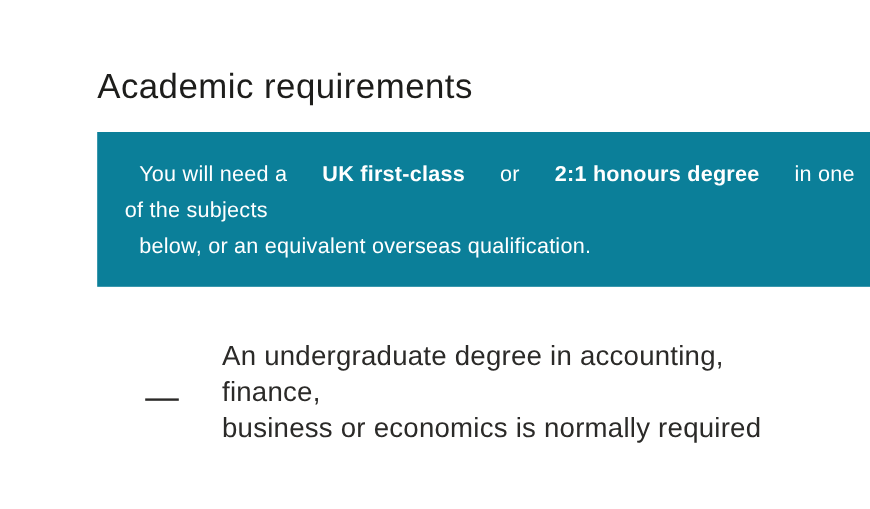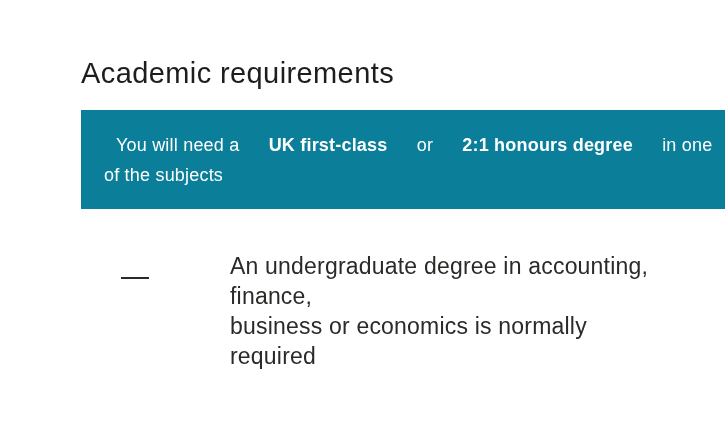--- a/index.html
+++ b/index.html
@@ -29,24 +29,23 @@
     font-size: 18px;
     line-height: 30px;
     letter-spacing: 0.2px;
   }
   .banner b { font-weight: 700; }
   .req-list {
     margin-top: 30px;
   }
   .req-item {
     display: flex;
-    align-items: flex-start;
+    align-items: center;
     margin-bottom: 16px;
     color: #2b2a28;
-    gap: 45px;
   }
   .dash {
     flex: 0 0 52px;
     padding-left: 4px;
     padding-top: 14px; 
   }
   .dash-line {
     display: block;
     width: 28px;
     height: 2px;
@@ -58,21 +57,21 @@
     letter-spacing: 0.2px;
     white-space: pre-line;
   }
 </style>
 </head>
 <body>
 
 <div class="page">
   <h1 class="page-title">Academic requirements</h1>
 
-  <div class="banner" style="background: rgb(11, 127, 153); color: rgb(255, 255, 255);"><span>You will need a </span><b>UK first-class</b><span> or </span><b>2:1 honours degree</b><span> in one of the subjects</span><br></div>
+  <div class="banner" style="background: rgb(11, 127, 153); color: rgb(255, 255, 255);"><span>You will need a </span><b>UK first-class</b><span> or </span><b>2:1 honours degree</b><span> in one of the subjects</span><br><span>below, or an equivalent overseas qualification.</span></div>
 
   <div class="req-list">
       <div class="req-item">
         <span class="dash">
           <span class="dash-line"></span>
         </span>
         <div class="item-text">An undergraduate degree in accounting, finance,
 business or economics is normally required</div>
       </div>
       <div class="req-item">

